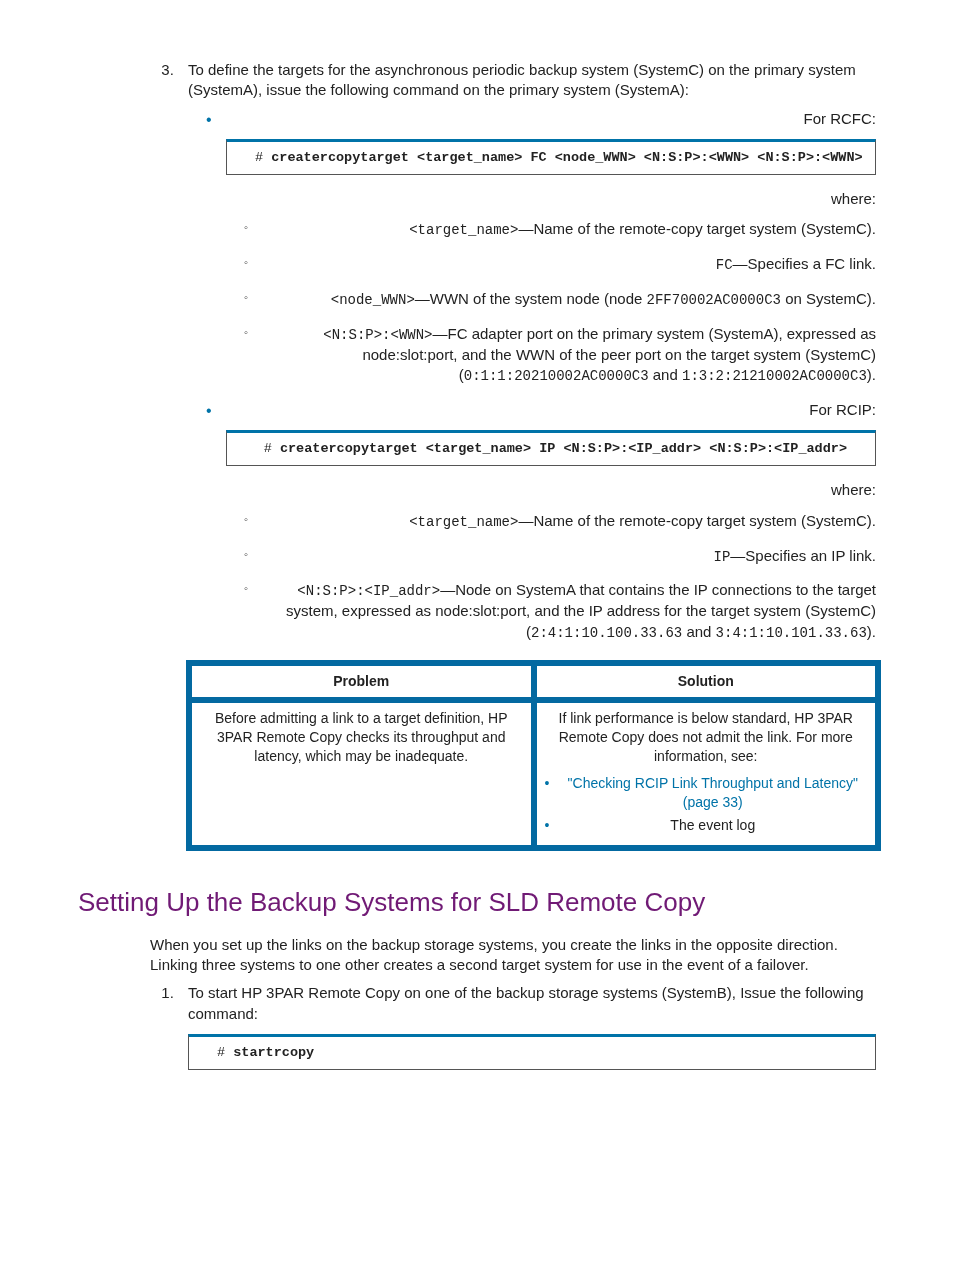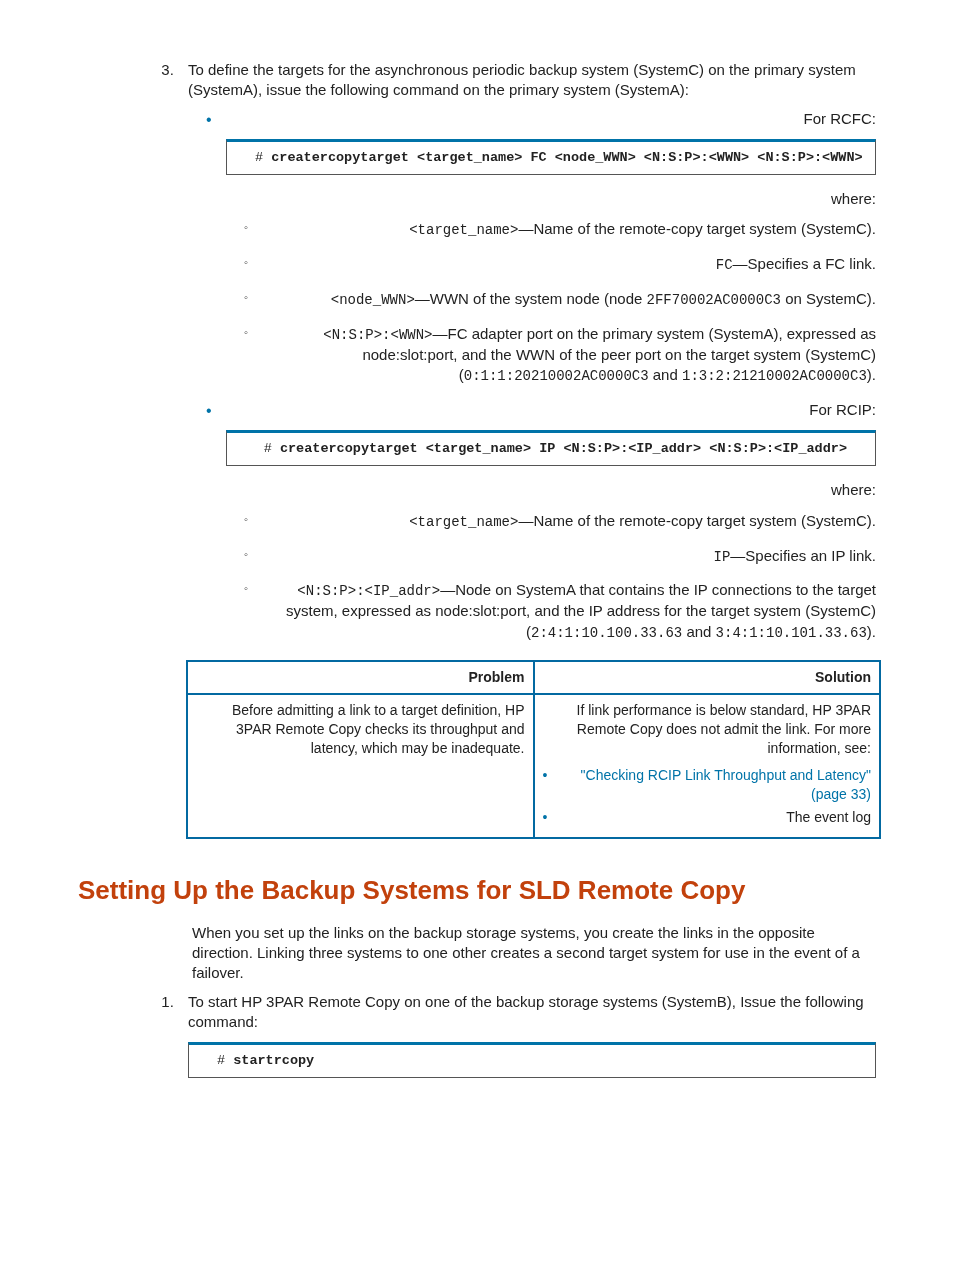--- a/index.html
+++ b/index.html
@@ -34,28 +34,28 @@
     white-space: nowrap;
     overflow: hidden;
   }
   .codebox .bold { font-weight: bold; }
   code { font-family: "Courier New", monospace; font-size: 14px; }
   p.where { margin: 14px 0 10px 0; }
   table.ps {
     border-collapse: collapse; width: 695px; margin-left: 108px; margin-top: 6px;
     font-size: 14px; border: 1.5px solid #000;
   }
-  table.ps th, table.ps td { border: 2px solid #0369a1; padding: 6px 8px; text-align: right; vertical-align: top;}
+  table.ps th, table.ps td { border: 6px solid #0369a1; padding: 6px 8px; text-align: center; vertical-align: top;}
   table.ps th { font-weight: bold; }
   ul.sol { list-style:none; padding-left:14px; margin:8px 0 0 0; }
   ul.sol li { position:relative; margin-bottom:4px; }
   ul.sol li::before { content:"•"; position:absolute; left:-14px; color:#0073a8; }
   .link { color:#0073a8; }
-  h2.sect { color:#c2410c; font-weight:bold; font-size:26px; margin: 34px 0 6px 0;}
-  .intro { margin-left:114px; margin-bottom:8px;}
+  h2.sect { color:#701a75; font-weight:normal; font-size:26px; margin: 34px 0 6px 0;}
+  .intro { margin-left:72px; margin-bottom:8px;}
   ol.steps { padding-left:100px; margin:0;}
   ol.steps > li { padding-left:10px; margin-bottom:8px;}
   .codebox.full { margin-left:0; }
 </style>
 </head>
 <body>
 
 <ol class="main" start="3">
   <li>
     <span>To define the targets for the asynchronous periodic backup system (SystemC) on the primary system (SystemA), issue the following command on the primary system (SystemA):</span>

